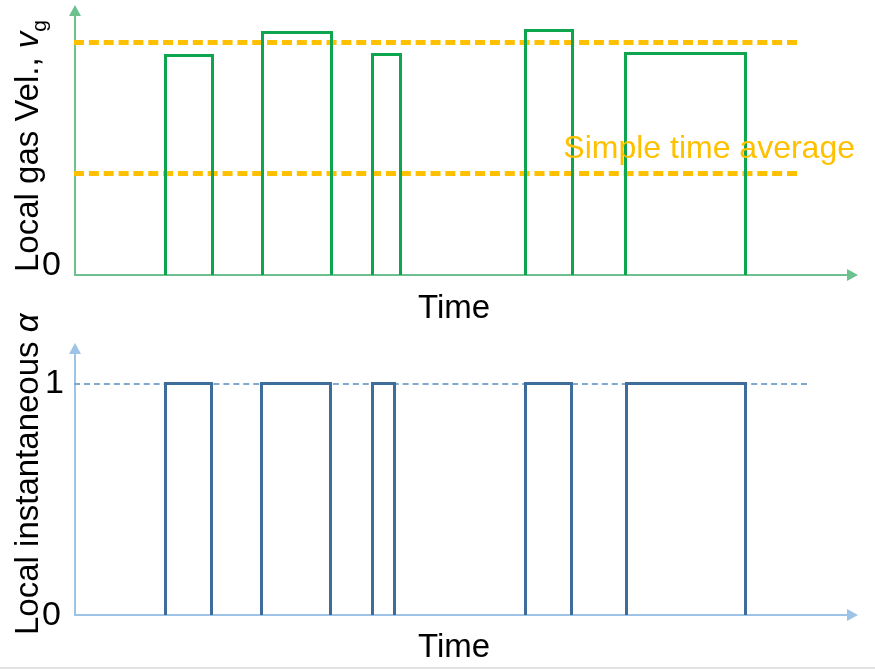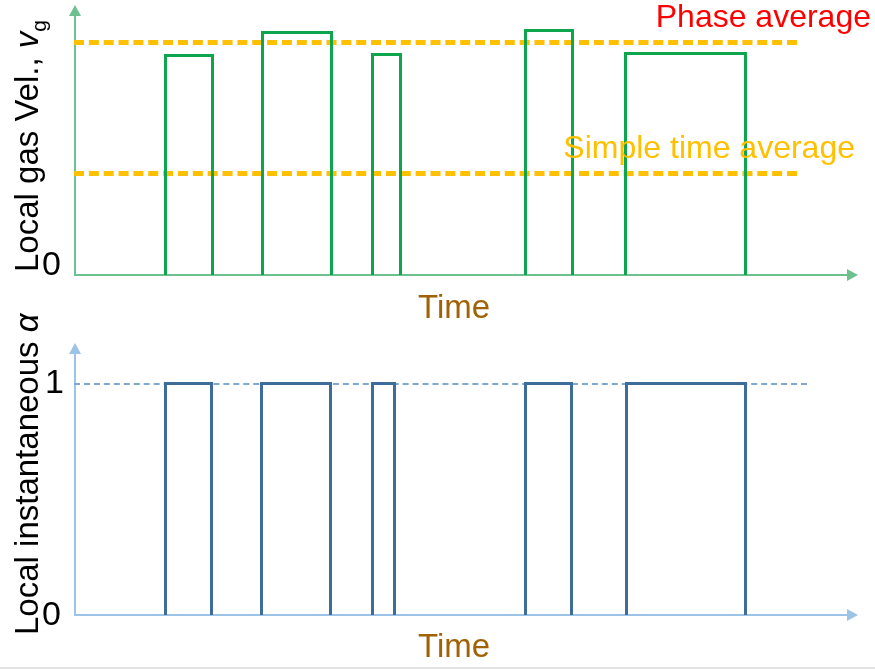--- a/index.html
+++ b/index.html
@@ -105,21 +105,21 @@
   .tick-label {
     position: absolute;
     font-size: 34px;
     color: #000000;
     line-height: 1;
   }
 
   .xlabel {
     position: absolute;
     font-size: 33px;
-    color: #a16207;
+    color: #000000;
     white-space: nowrap;
   }
 
   .annot {
     position: absolute;
     font-size: 32px;
     white-space: nowrap;
     line-height: 1;
   }
   .annot-phase  { color: #FF0000; }
@@ -158,21 +158,20 @@
 
     <div class="dash-amber" style="left:74px; top:40px; width:723px;"></div>
     <div class="dash-amber" style="left:74px; top:171px; width:723px;"></div>
 
     <div class="pulse-green" style="left:164px; top:54px;  width:50px;  height:221px;"></div>
     <div class="pulse-green" style="left:261px; top:31px;  width:72px;  height:244px;"></div>
     <div class="pulse-green" style="left:371px; top:53px;  width:31px;  height:222px;"></div>
     <div class="pulse-green" style="left:524px; top:29px;  width:50px;  height:246px;"></div>
     <div class="pulse-green" style="left:624px; top:52px;  width:123px; height:223px;"></div>
 
-    <div class="annot annot-phase" style="right:4px; top:0px;">Phase average</div>
     <div class="annot annot-simple" style="right:20px; top:131px;">Simple time average</div>
 
     <div class="xlabel" style="left:418px; top:288px;">Time</div>
   </div>
 
   <div class="panel" id="panel-bottom">
 
     <div class="ylabel" style="left:8px; top:305px;">
       <span>Local instantaneous </span><span class="ital">α</span>
     </div>

